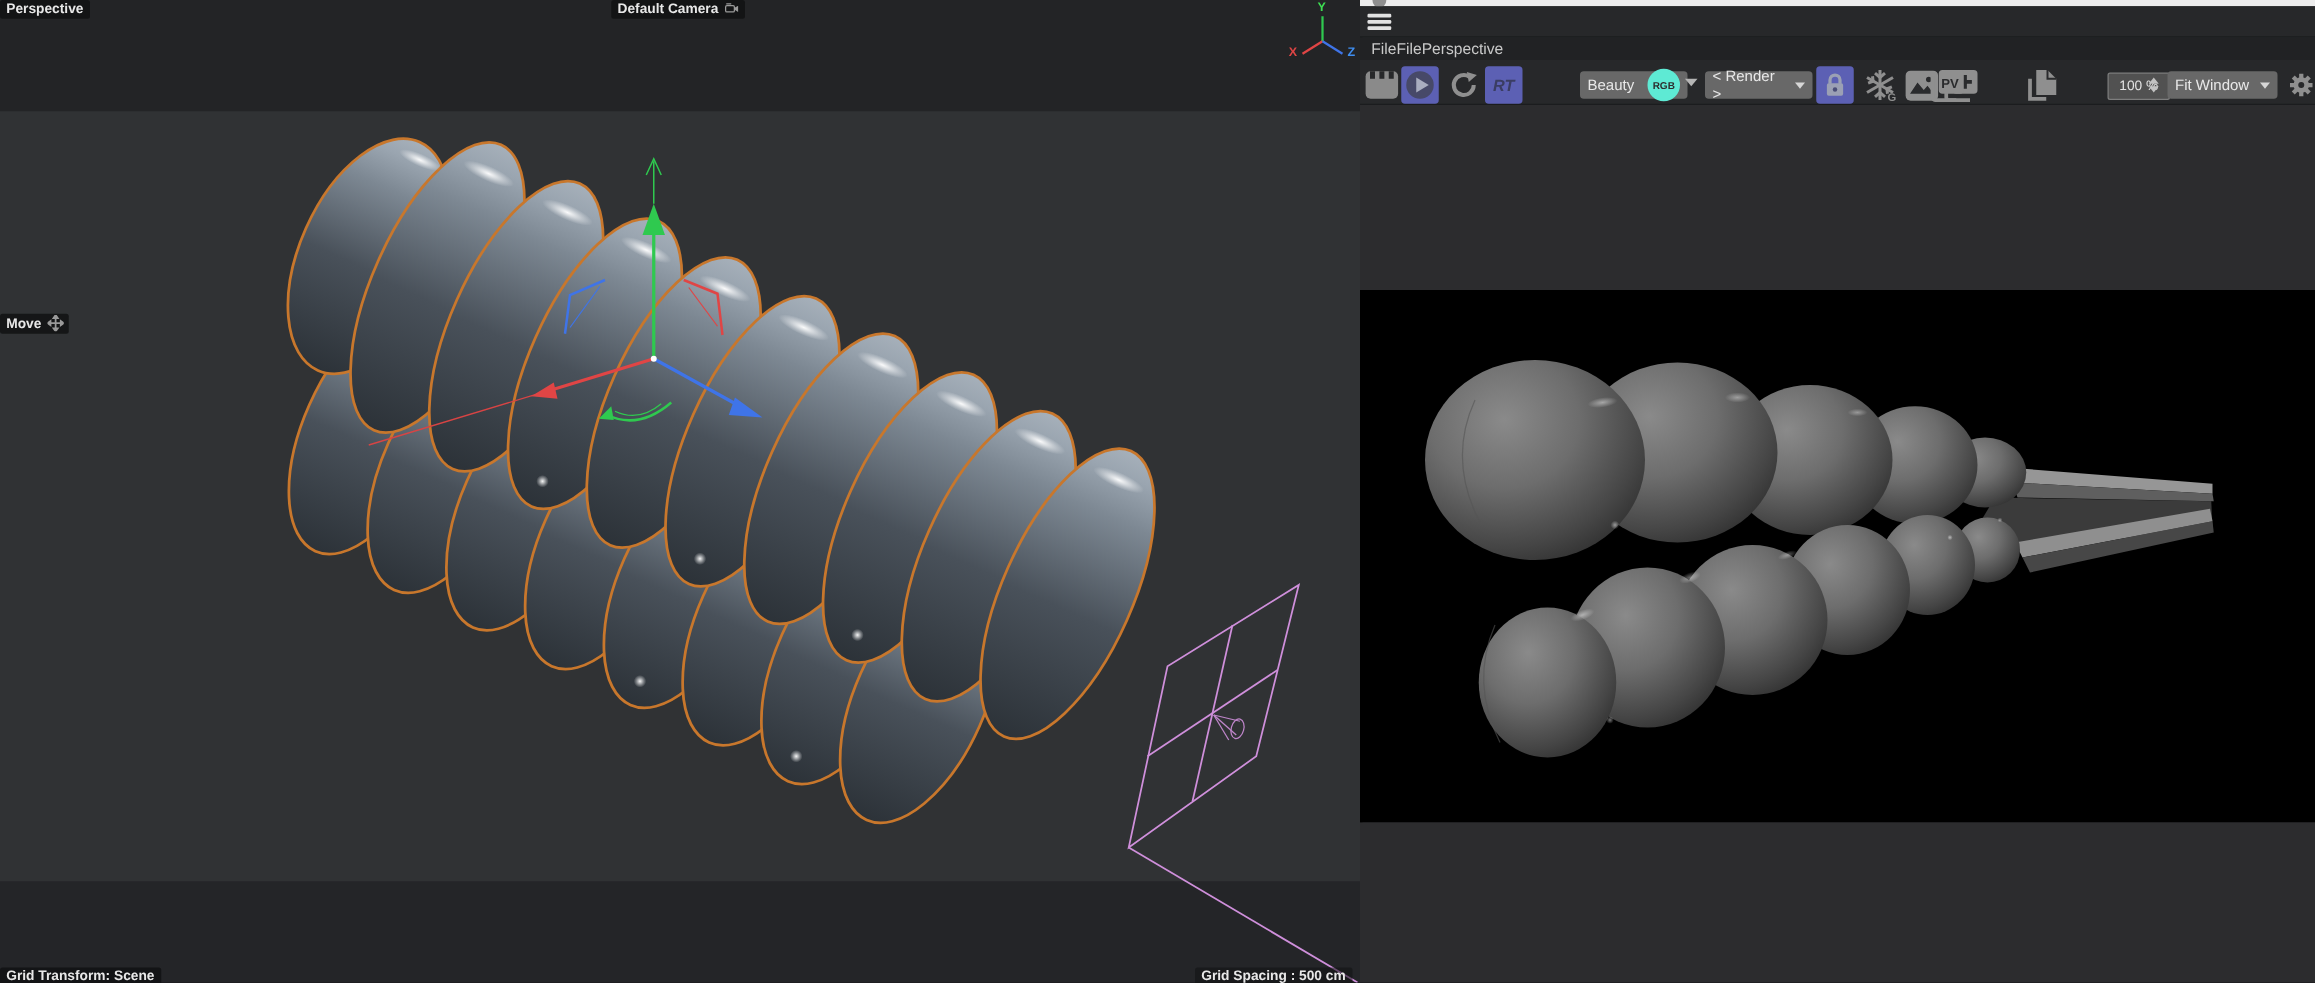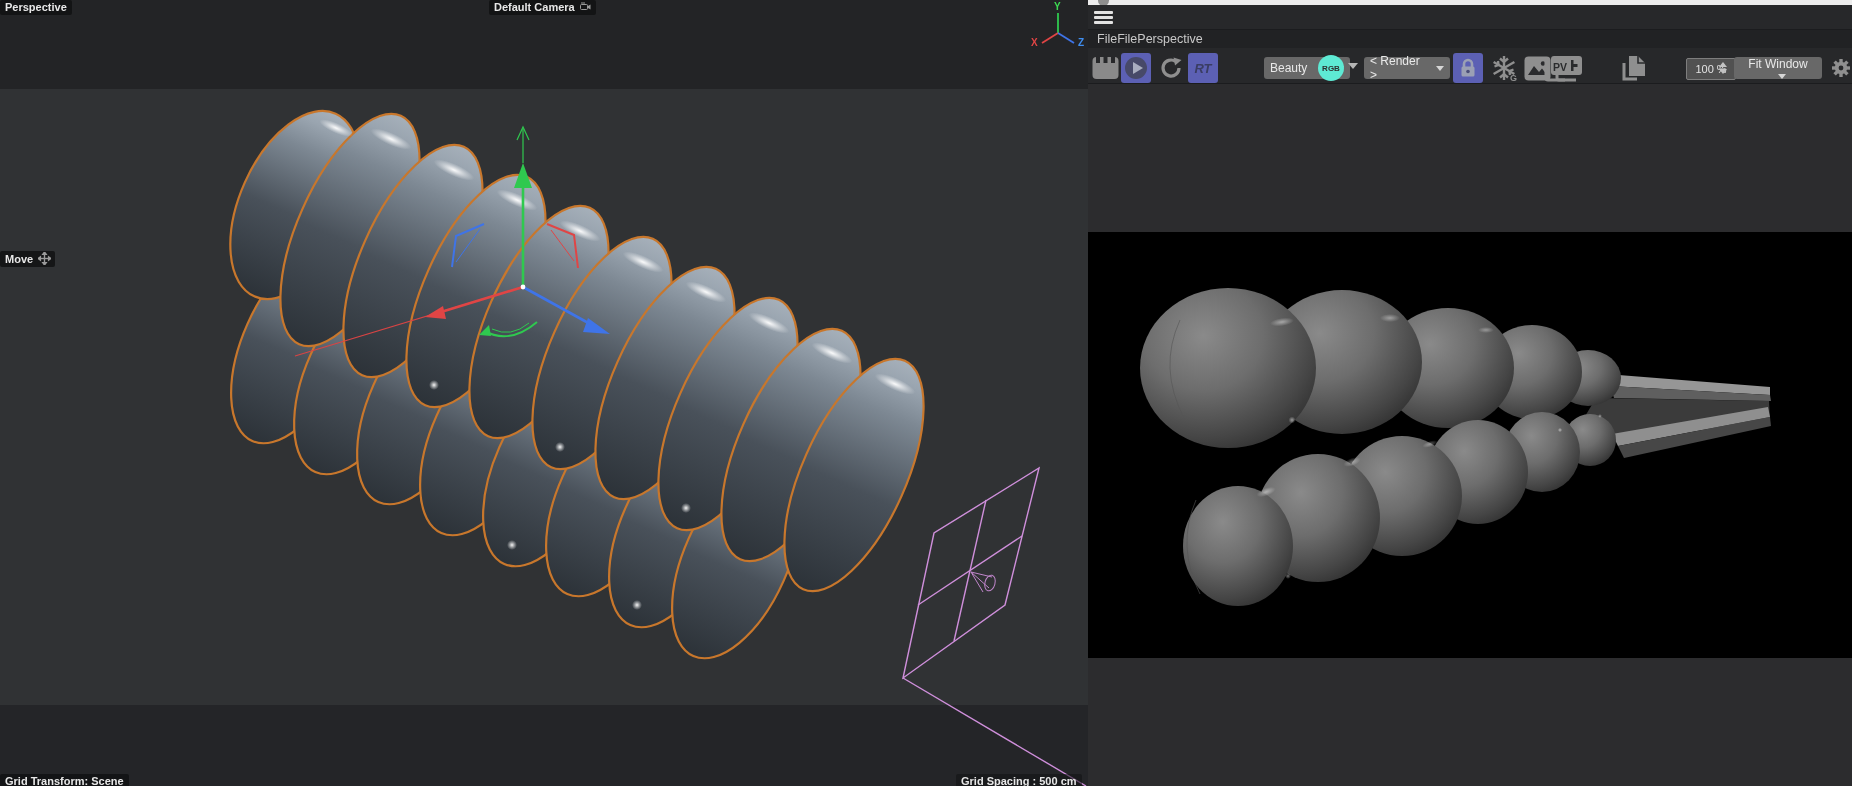--- a/index.html
+++ b/index.html
@@ -308,21 +308,21 @@
     <path d="M17 1 V8 H24" fill="none" stroke="#2a2b2d" stroke-width="1.6"></path>
   </svg>
 </div>
 <div class="abs" id="zoom-box" style="left:1668px;top:58px;width:48px;height:20px;margin-left:18px;">
   <span>100 %</span>
 </div>
 <div class="abs spin" style="left:1719px;top:58px;height:20px;">
   <span class="up"></span>
   <span class="dn"></span>
 </div>
-<div class="abs dd" style="left:1734px;top:57px;width:88px;flex-direction:column;">
+<div class="abs dd" style="left:1734px;top:57px;width:88px;">
   <span>Fit Window</span>
   <span class="caret"></span>
 </div>
 <div class="abs tbtn" style="left:1830px;top:56px;width:22px;height:24px;">
   <svg width="22" height="22" viewBox="0 0 22 22">
     <g stroke="#8f8f8f" stroke-width="3.4">
       <line x1="11" y1="2" x2="11" y2="20"></line>
         <line x1="2" y1="11" x2="20" y2="11"></line>
       <line x1="4.6" y1="4.6" x2="17.4" y2="17.4"></line>
         <line x1="4.6" y1="17.4" x2="17.4" y2="4.6"></line>

